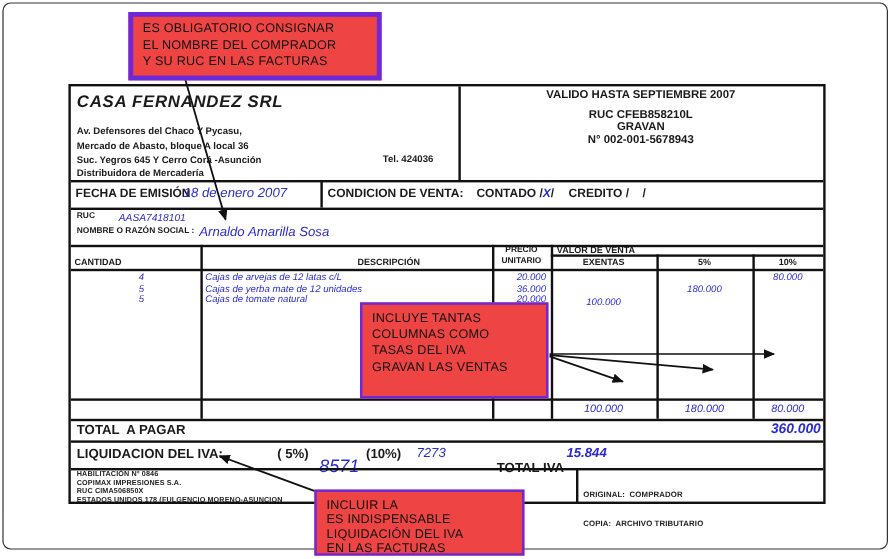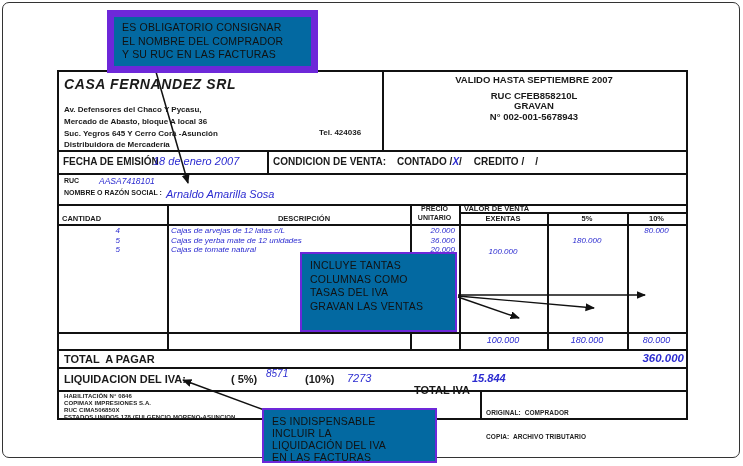--- a/index.html
+++ b/index.html
@@ -7,21 +7,21 @@
   .page {
     position:relative; width:743px; height:466px; background:#fff;
     font-family:"Liberation Sans", sans-serif; color:#1a1a1a; overflow:hidden;
   }
   .frame {
     position:absolute; left:2px; top:2px; width:738px; height:456px;
     border:1.5px solid #333; border-radius:7px; z-index:1;
   }
   .abs { position:absolute; }
   .callout {
-    position:absolute; background:#0369a1; border:7px solid #6d28d9;
+    position:absolute; background:#ef4444; border:4px solid #6d28d9;
     padding:4px 8px; font-size:10.5px; line-height:13.5px; color:#111;
     z-index:30; letter-spacing:0.2px;
   }
   .invoice {
     position:absolute; left:57px; top:70px; width:631px; height:350px;
     border:2px solid #111; background:#fff; z-index:5;
   }
   .hline { position:absolute; background:#111; height:2px; }
   .vline { position:absolute; background:#111; width:2px; }
   .b { font-weight:bold; }
@@ -93,21 +93,21 @@
     <div class="abs blue" style="left:107px; top:116px; font-size:11px;">Arnaldo  Amarilla Sosa</div>
 
     <div class="hline" style="left:0; top:132px; width:627px;"></div>
     <div class="vline" style="left:108px; top:132px; height:145px;"></div>
     <div class="vline" style="left:351px; top:132px; height:145px;"></div>
     <div class="vline" style="left:400px; top:132px; height:145px;"></div>
     <div class="vline" style="left:488px; top:140px; height:137px;"></div>
     <div class="vline" style="left:568px; top:140px; height:137px;"></div>
 
     <div class="abs b" style="left:3px; top:142px; font-size:7.5px;">CANTIDAD</div>
-    <div class="cell b" style="left:92px; top:142px; width:274px; font-size:7.5px;padding-left:32px;">DESCRIPCIÓN</div>
+    <div class="cell b" style="left:112px; top:142px; width:274px; font-size:7.5px;padding-left:32px;">DESCRIPCIÓN</div>
     <div class="cell b" style="left:351px; top:133px; width:49px; font-size:7px;">PRECIO</div>
     <div class="cell b" style="left:351px; top:142px; width:49px; font-size:7px;">UNITARIO</div>
     <div class="abs b" style="left:405px; top:132px; font-size:7.5px;">VALOR DE VENTA</div>
     <div class="hline" style="left:400px; top:140px; width:227px; height:1.5px;"></div>
     <div class="cell b" style="left:400px; top:142px; width:88px; font-size:7.5px;">EXENTAS</div>
     <div class="cell b" style="left:488px; top:142px; width:80px; font-size:7.5px;">5%</div>
     <div class="cell b" style="left:568px; top:142px; width:59px; font-size:7.5px;">10%</div>
     <div class="hline" style="left:0; top:152px; width:627px;"></div>
 
     <div class="abs blue" style="left:20px;  top:154px; width:41px; text-align:right; font-size:8px;">4</div>
@@ -130,21 +130,21 @@
     <div class="cell blue" style="left:488px; top:263px; width:80px; font-size:9px;">180.000</div>
     <div class="cell blue" style="left:568px; top:263px; width:59px; font-size:9px;">80.000</div>
 
     <div class="hline" style="left:0; top:277px; width:627px;"></div>
     <div class="abs b pre" style="left:5px; top:281px; font-size:11px;">TOTAL  A PAGAR</div>
     <div class="abs blue b" style="left:400px; top:280px; width:225px; text-align:right; font-size:11.5px;">360.000</div>
 
     <div class="hline" style="left:0; top:295px; width:627px;"></div>
     <div class="abs b" style="left:5px; top:301px; font-size:11px;">LIQUIDACION DEL IVA:</div>
     <div class="abs b" style="left:172px; top:301px; font-size:11px;">( 5%)</div>
-    <div class="abs blue" style="left:207px; top:296px; font-size:10px;">8571</div>
+    <div class="abs blue" style="left:207px; top:308px; font-size:15px;">8571</div>
     <div class="abs b" style="left:246px; top:301px; font-size:11px;">(10%)</div>
     <div class="abs blue" style="left:288px; top:300px; font-size:11px;">7273</div>
     <div class="abs b" style="left:355px; top:301px; font-size:11px;margin-top:11px;">TOTAL IVA</div>
     <div class="abs blue b" style="left:413px; top:300px; font-size:11px;">15.844</div>
 
     <div class="hline" style="left:0; top:318px; width:627px; height:1.5px;"></div>
     <div class="vline" style="left:421px; top:318px; height:29px;"></div>
     <div class="abs tiny" style="left:5px; top:321px;">
       <div>HABILITACIÓN N° 0846</div>
       <div>COPIMAX IMPRESIONES S.A.</div>
@@ -158,19 +158,19 @@
   </div>
 
   <div class="callout" style="left:300px; top:252px; width:157px; height:80px; border-width:2.5px; padding-top:5px;">
     <div>INCLUYE TANTAS</div>
     <div>COLUMNAS COMO</div>
     <div>TASAS DEL IVA</div>
     <div>GRAVAN LAS VENTAS</div>
   </div>
 
   <div class="callout" style="left:262px; top:408px; width:175px; height:55px; border-width:2.5px; line-height:12px; padding-top:5px;">
+    <div>INCLUIR LA</div>
     <div>ES INDISPENSABLE</div>
-    <div>INCLUIR LA</div>
     <div>LIQUIDACIÓN DEL IVA</div>
     <div>EN LAS FACTURAS</div>
   </div>
 
 </div>
 
 </body></html>

